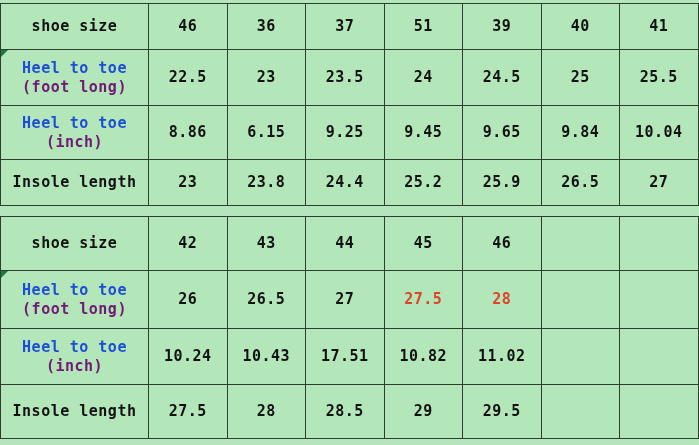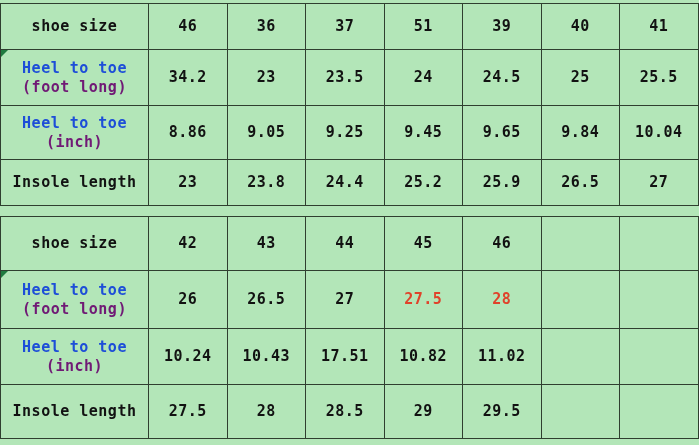--- a/index.html
+++ b/index.html
@@ -138,36 +138,36 @@
         <td class="num-right">39</td>
         <td class="num-right">40</td>
         <td class="num-right">41</td>
       </tr>
 
       <tr class="r-foot">
         <td class="label marker">
           <span class="ln black">Heel to toe</span>
           <span class="ln red">(foot long)</span>
         </td>
-        <td class="red-val">34.2</td>
+        <td class="red-val">22.5</td>
         <td class="red-val">23</td>
         <td class="red-val">23.5</td>
         <td class="red-val">24</td>
         <td class="red-val">24.5</td>
         <td class="red-val">25</td>
         <td class="red-val">25.5</td>
       </tr>
 
       <tr class="r-inch">
         <td class="label">
           <span class="ln black">Heel to toe</span>
           <span class="ln red">(inch)</span>
         </td>
         <td>8.86</td>
-        <td>9.05</td>
+        <td>6.15</td>
         <td>9.25</td>
         <td>9.45</td>
         <td>9.65</td>
         <td>9.84</td>
         <td>10.04</td>
       </tr>
 
       <tr class="r-insole">
         <td class="label red">Insole length</td>
         <td>23</td>

